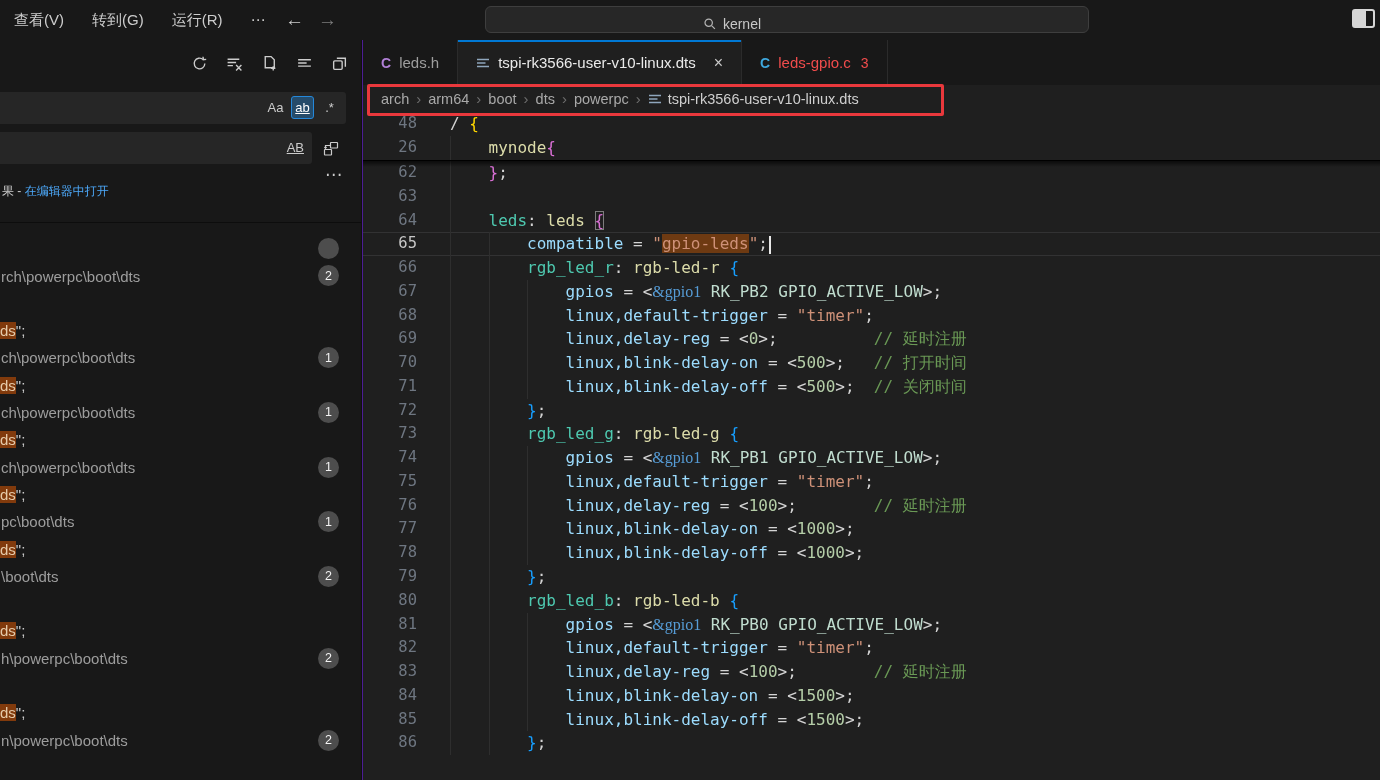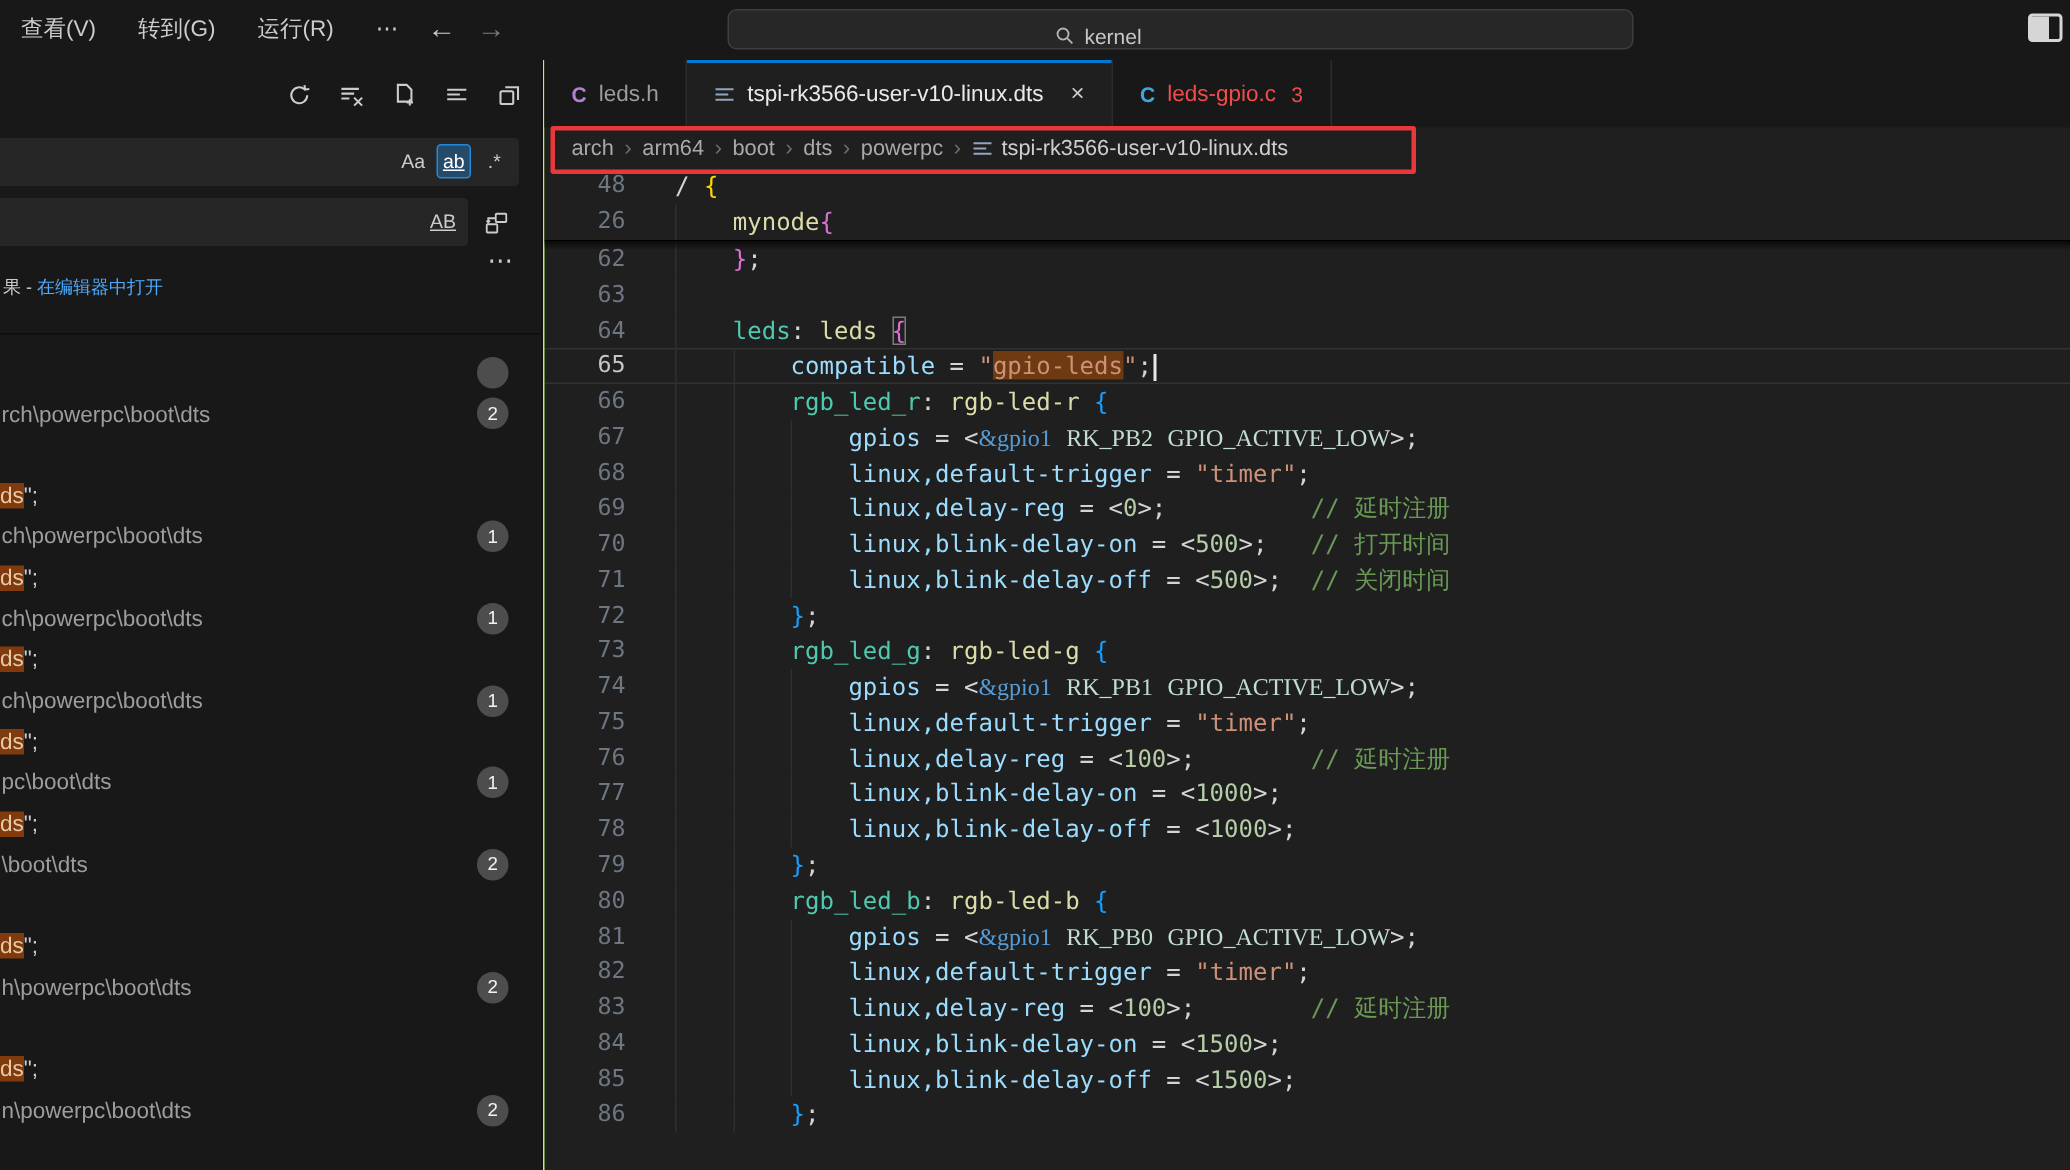--- a/index.html
+++ b/index.html
@@ -1,18 +1,18 @@
 <!DOCTYPE html>
 <html><head>
 <meta charset="utf-8">
 <style>
   * { margin:0; padding:0; box-sizing:border-box; }
   html,body { width:1380px; height:780px; overflow:hidden; background:#1f1f1f;
     font-family:"Liberation Sans","DejaVu Sans",sans-serif; }
-  .app { position:relative; width:1380px; height:780px; background:#bef264; }
+  .app { position:relative; width:1380px; height:780px; background:#4c1d95; }
 
   
   .titlebar { position:absolute; left:0; top:0; width:100%; height:40px; background:#181818; }
   .menus { position:absolute; left:0; top:0; height:40px; display:flex; align-items:center; }
   .menu-item { padding:0 14px; font-size:15px; color:#cccccc; height:28px; line-height:28px; border-radius:5px; }
   .nav-arrows { position:absolute; left:285px; top:0; height:40px; display:flex; align-items:center; gap:14px; }
   .nav-arrow { font-size:19px; color:#cccccc; }
   .nav-arrow.dim { color:#7c7c7c; }
   .command-center { position:absolute; left:485px; top:6px; width:604px; height:27px; background:#272727;
     border:1px solid #3e3e3e; border-radius:6px; display:flex; align-items:flex-end; justify-content:center; }
@@ -74,21 +74,21 @@
   .cl { display:flex; height:23.77px; line-height:23.77px; width:100%; position:relative; white-space:pre; }
   .cl.current { box-shadow: inset 0 1px 0 #323233, inset 0 -1px 0 #323233; }
   .ln { flex:0 0 54px; text-align:right; color:#6e7681; font-size:15.5px; }
   .ln.active { color:#c6c6c6; }
   .codebody { position:relative; margin-left:33px; font-size:16px; white-space:pre; }
   .guide { position:absolute; top:0; bottom:0; width:1px; background:#2e2e2e; }
   .tk-p   { color:#d4d4d4; }
   .tk-prop{ color:#9cdcfe; }
   .tk-str { color:#ce9178; }
   .tk-num { color:#b5cea8; }
-  .tk-mac { color:#c0ddcf;font-family:Liberation Serif, serif; }
+  .tk-mac { color:#c0ddcf; }
   .tk-ref { color:#569cd6;font-family:Liberation Serif, serif; }
   .tk-lbl { color:#4ec9b0; }
   .tk-node{ color:#dcdcaa; }
   .tk-b1  { color:#ffd700; }
   .tk-b2  { color:#da70d6; }
   .tk-b3  { color:#179fff; }
   .tk-com { color:#6a9955; }
   .tk-hl  { background:#6e3a12; }
   .bm { outline:1px solid #7d7d7d; outline-offset:-1px; }
   .caret { display:inline-block; width:2px; height:18px; background:#e8e8e8; vertical-align:middle; margin-left:1px; }

